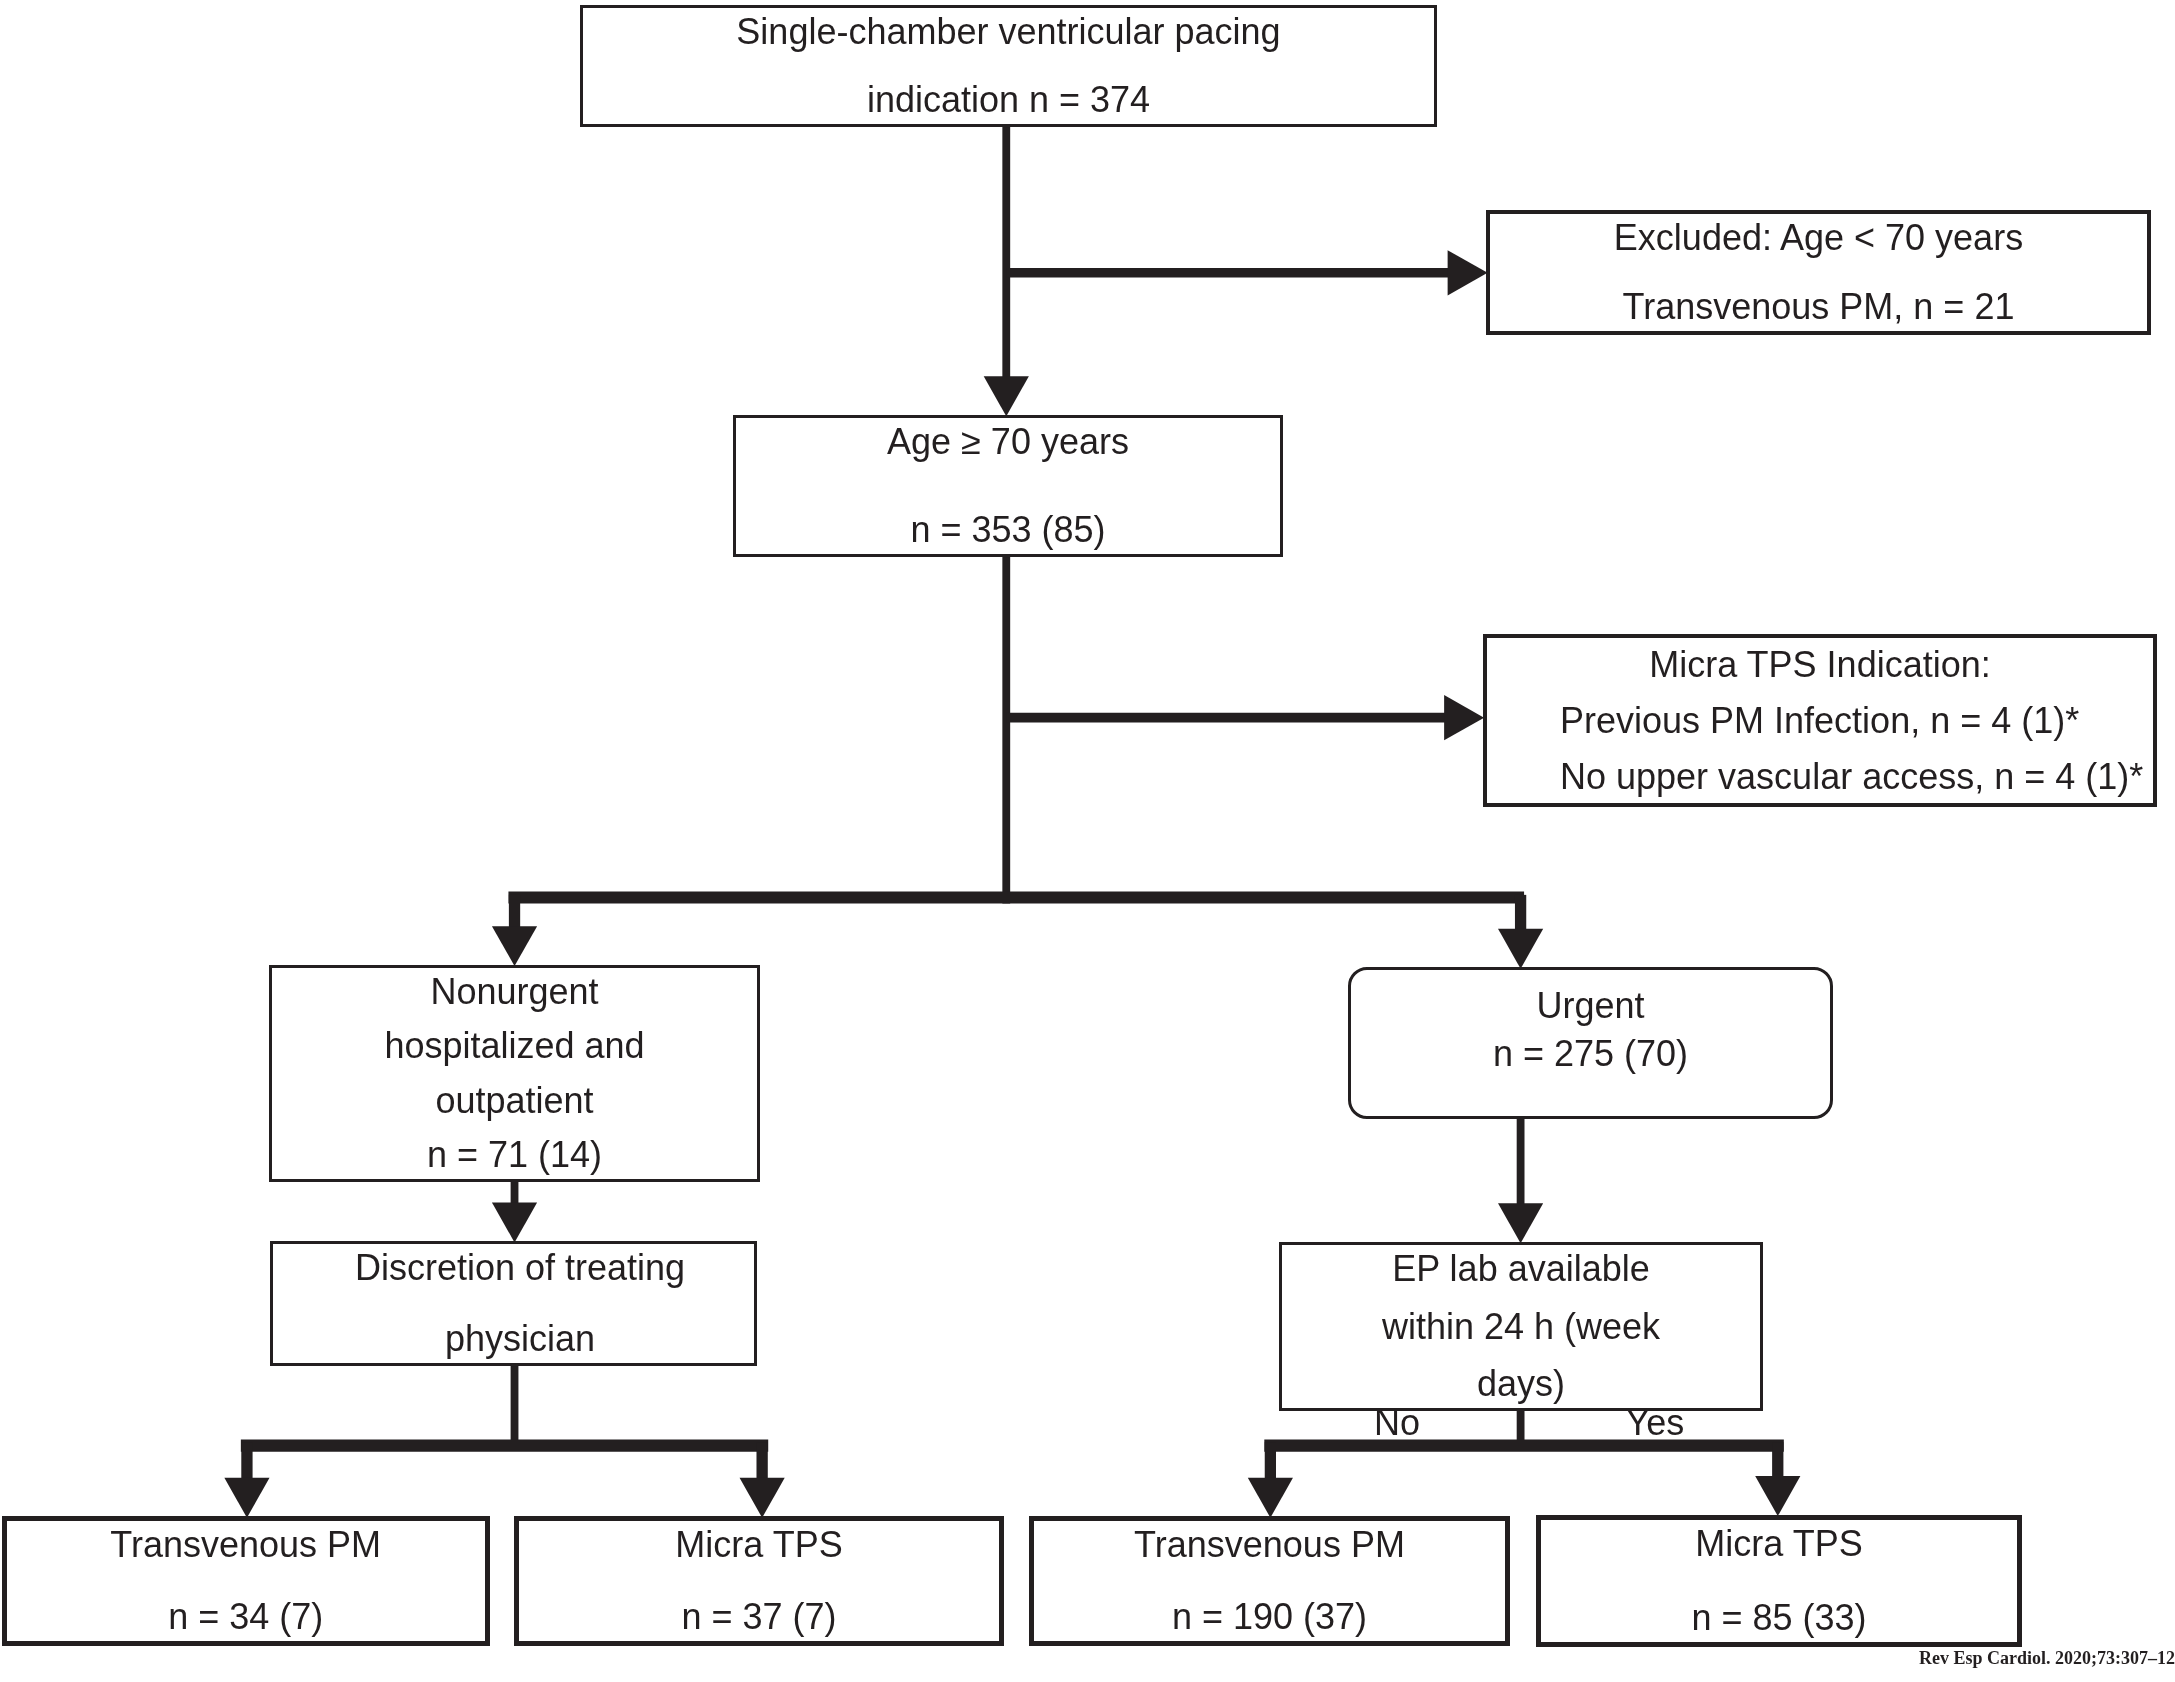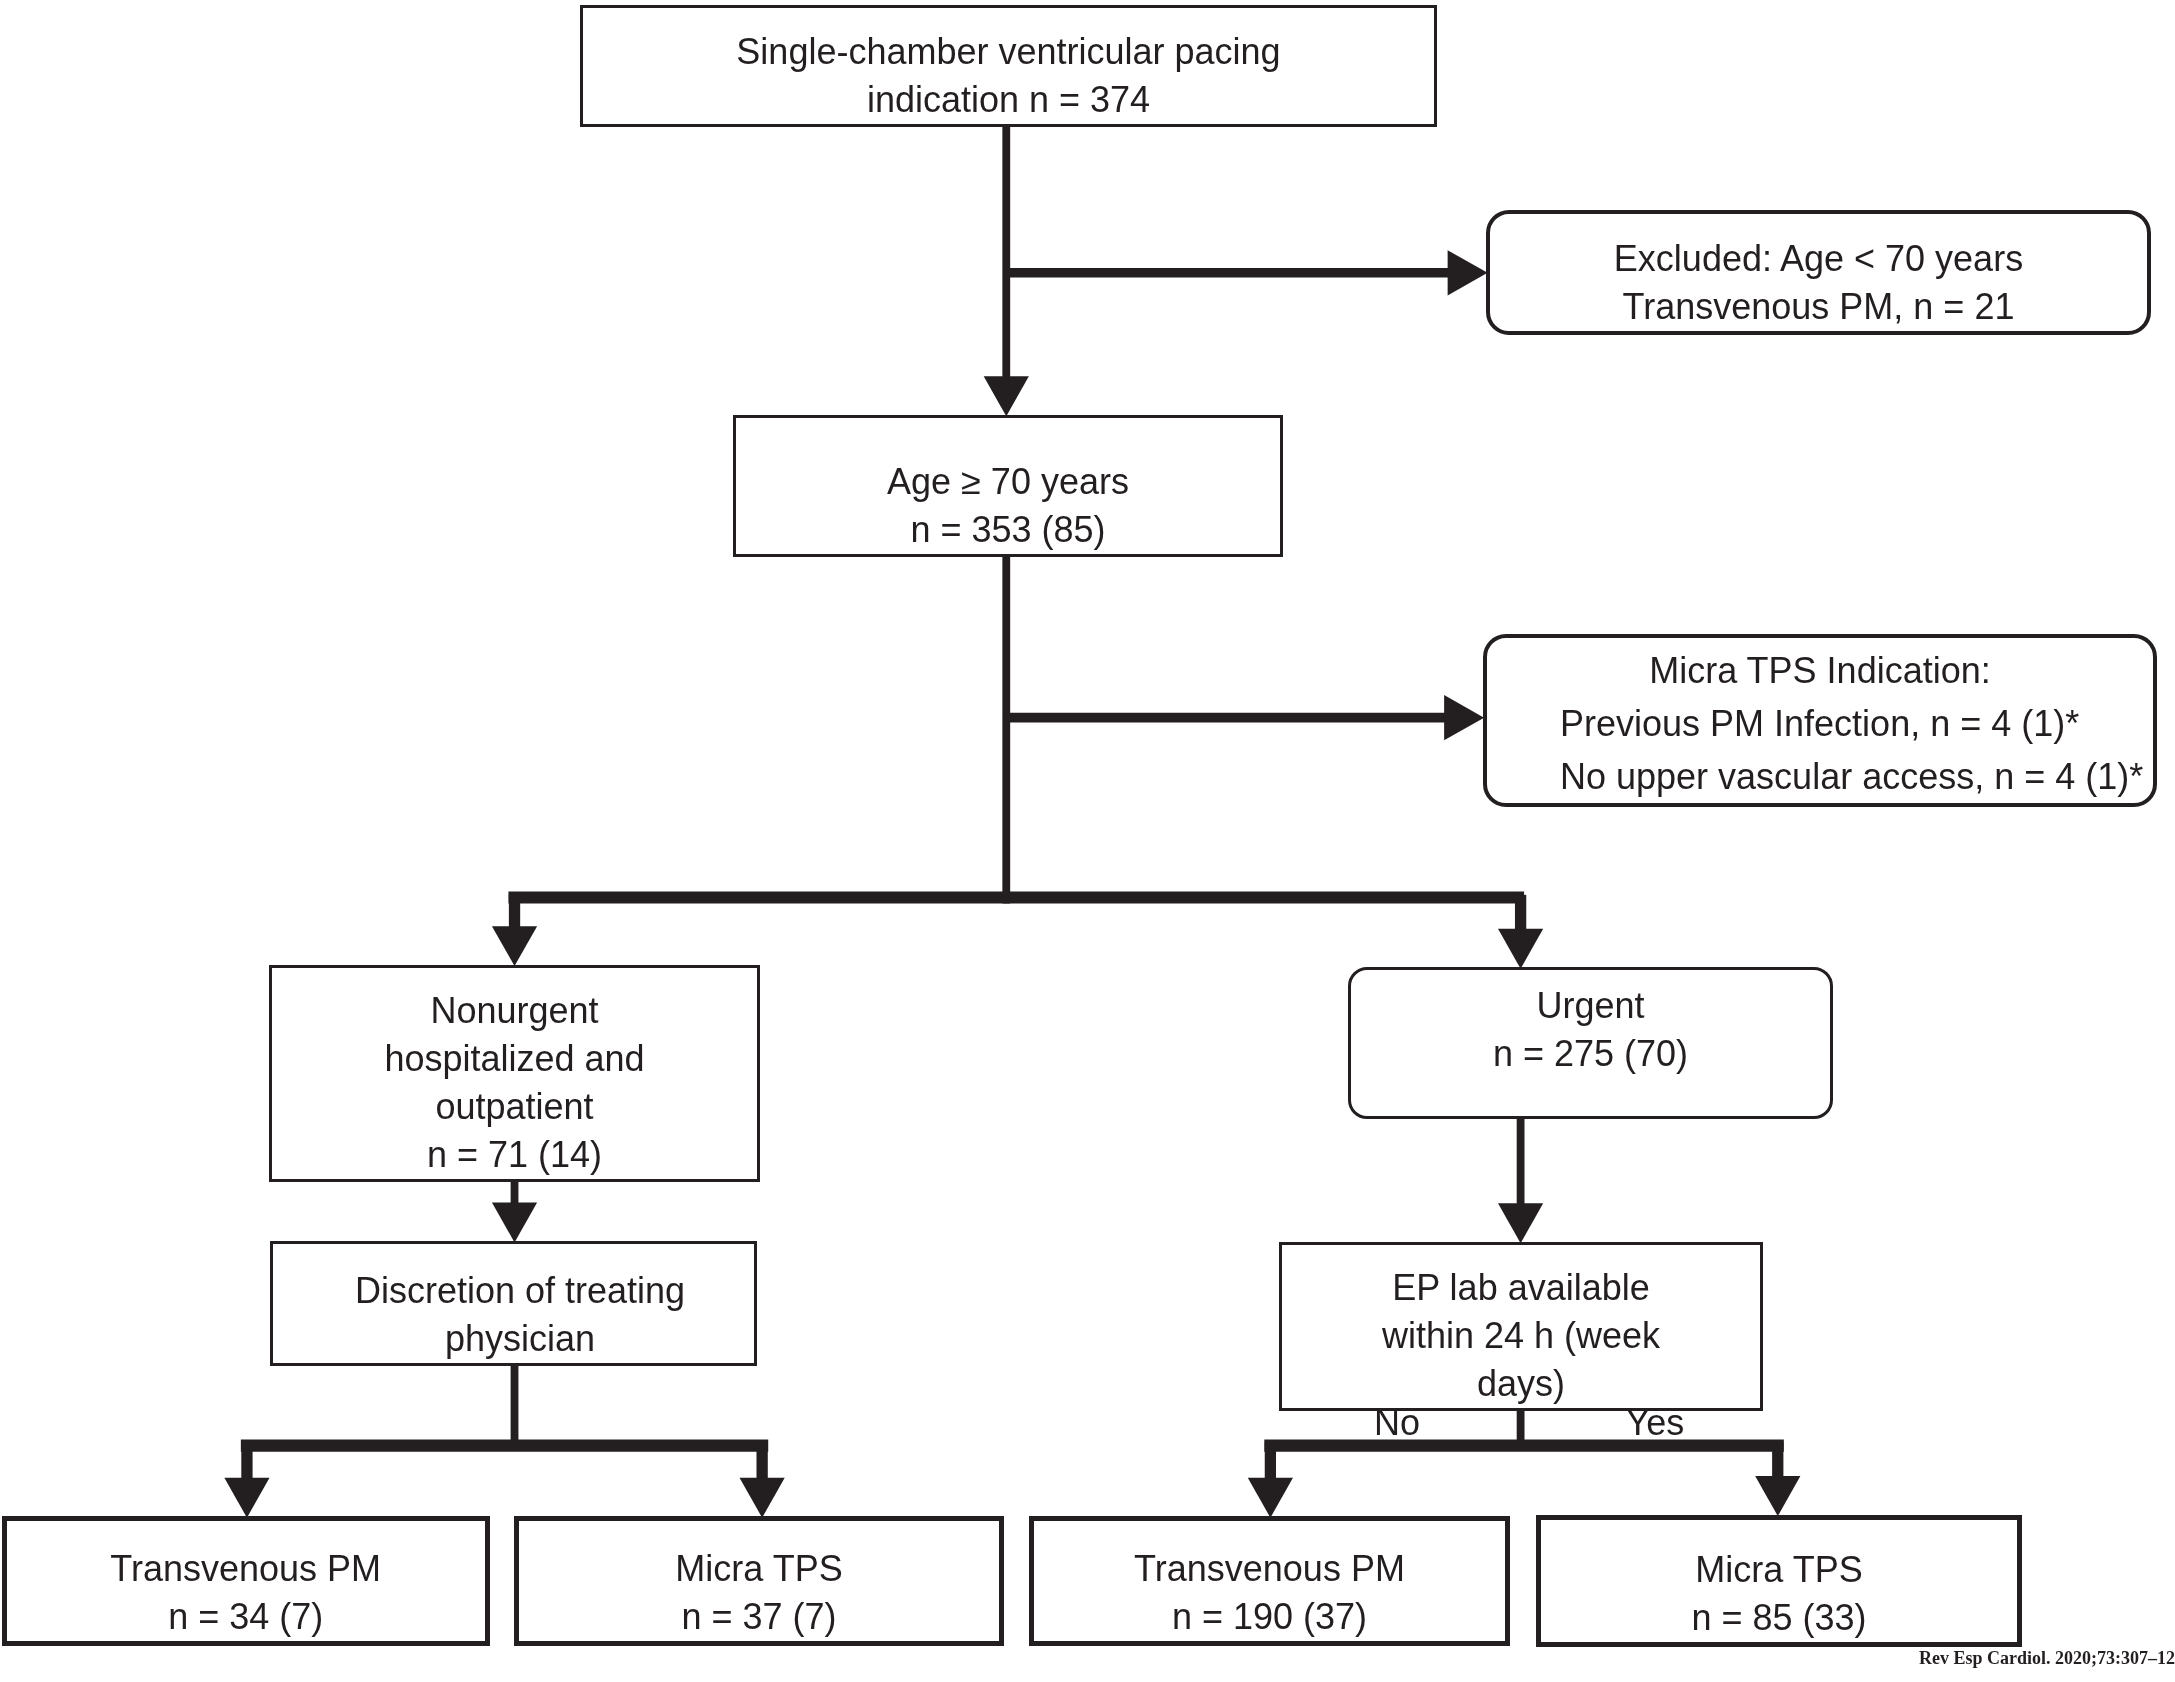--- a/index.html
+++ b/index.html
@@ -19,26 +19,26 @@
   }
   .connectors line { stroke: #231f20; }
   .connectors polygon { fill: #231f20; }
   .node {
     position: absolute;
     box-sizing: border-box;
     border: 3.5px solid #231f20;
     background: #ffffff;
     display: flex;
     flex-direction: column;
-    justify-content: flex-end;
+    justify-content: space-between;
     font-size: 36px;
     line-height: 48px;
     text-align: center;
   }
-  .node.border5 { border-width: 4.3px; border-radius: 23px; }
+  .node.border5 { border-width: 4.3px; }
   .node.border6 { border-width: 5.2px; }
   .node.top-justify { justify-content: flex-start; padding-top: 12px; }
   .node.roomy { line-height: 53px; }
   .node .line { width: 100%; }
   .node .line.align-left { text-align: left; padding-left: 37px; box-sizing: border-box; margin-left: 36px; }
   .branch-label {
     position: absolute;
     width: 104px;
     font-size: 36px;
     line-height: 38px;

